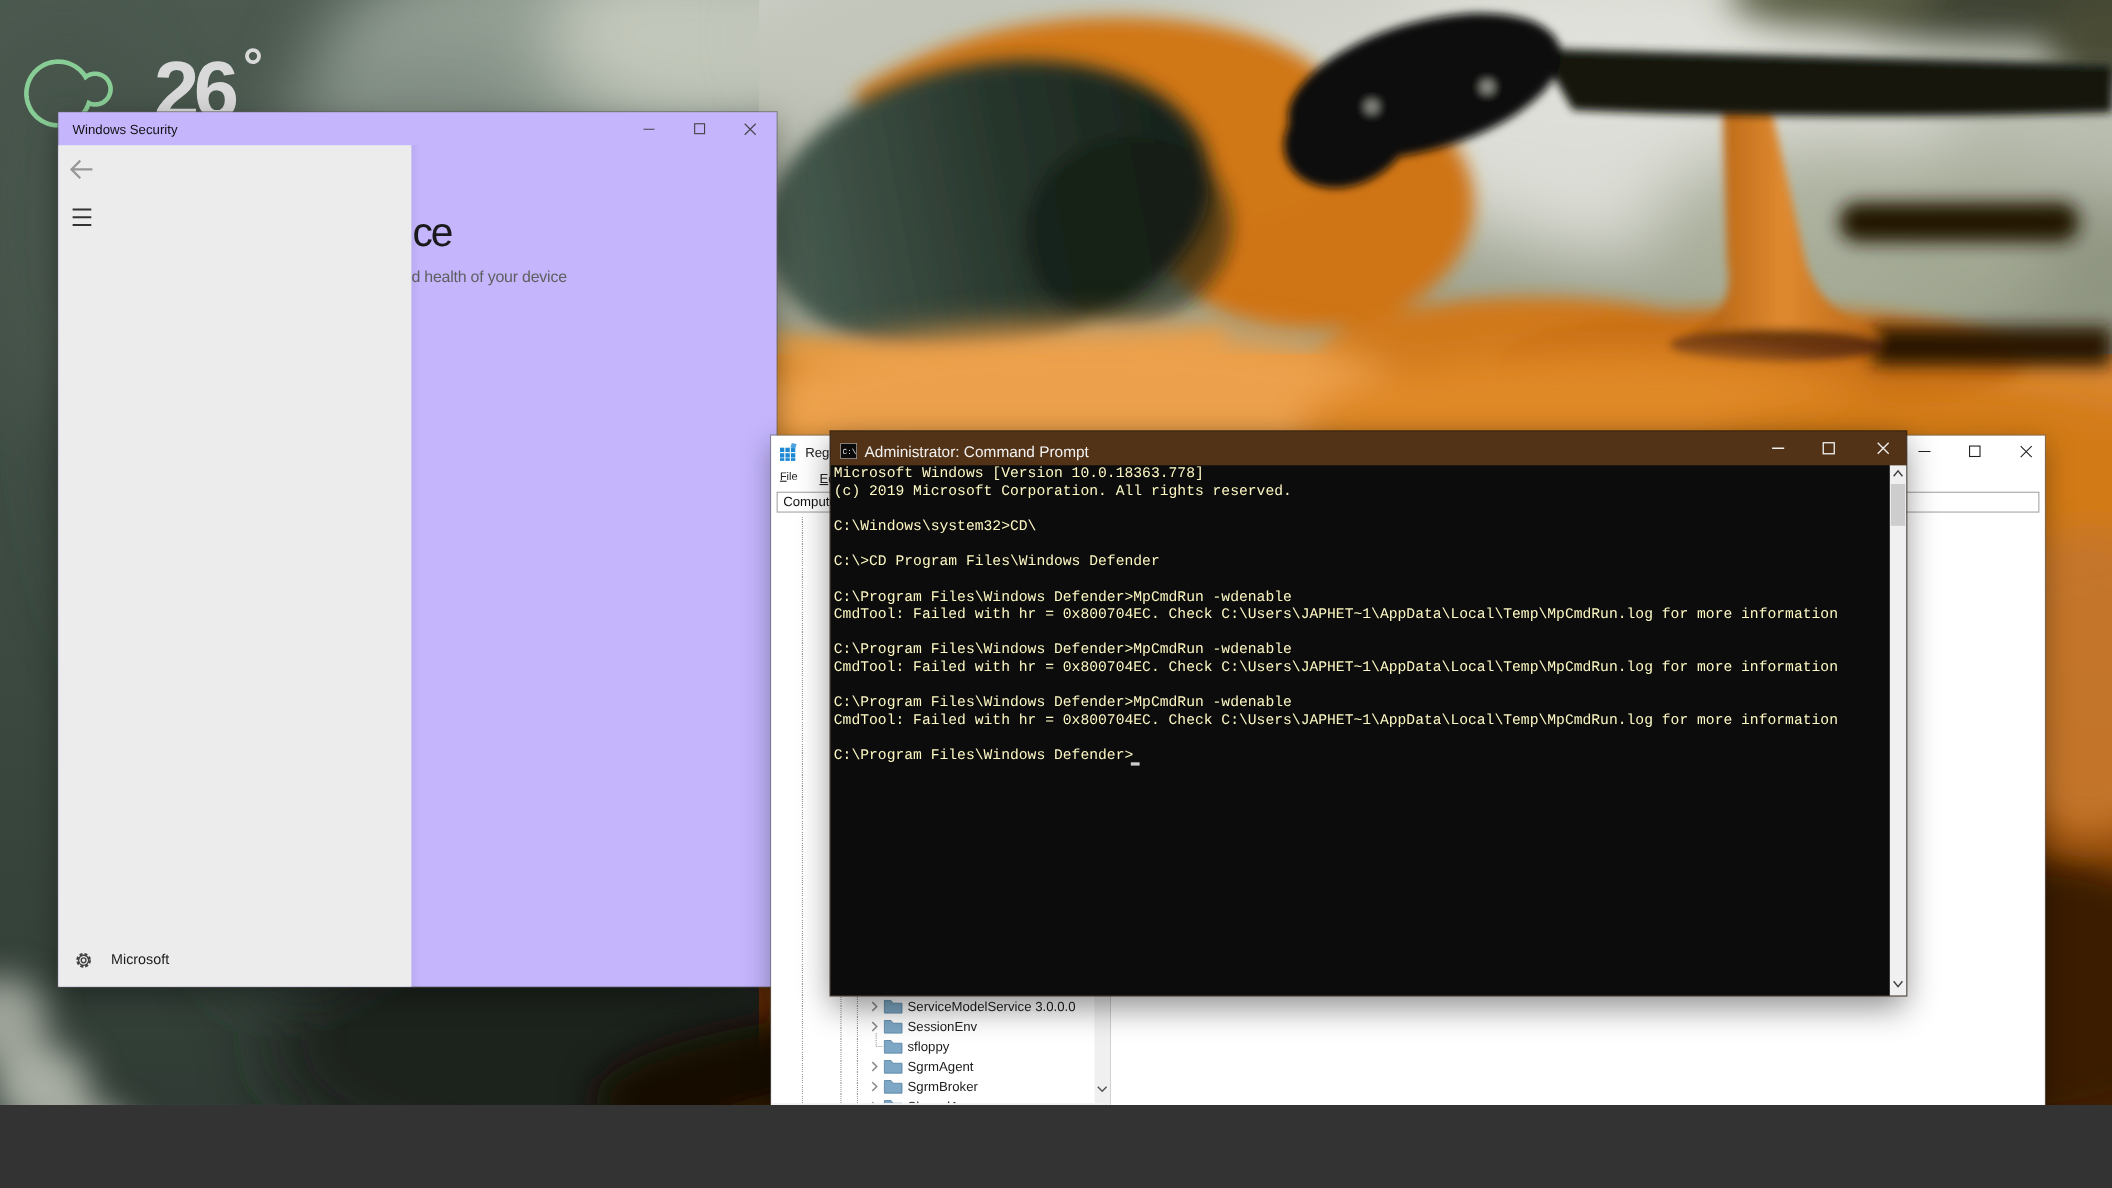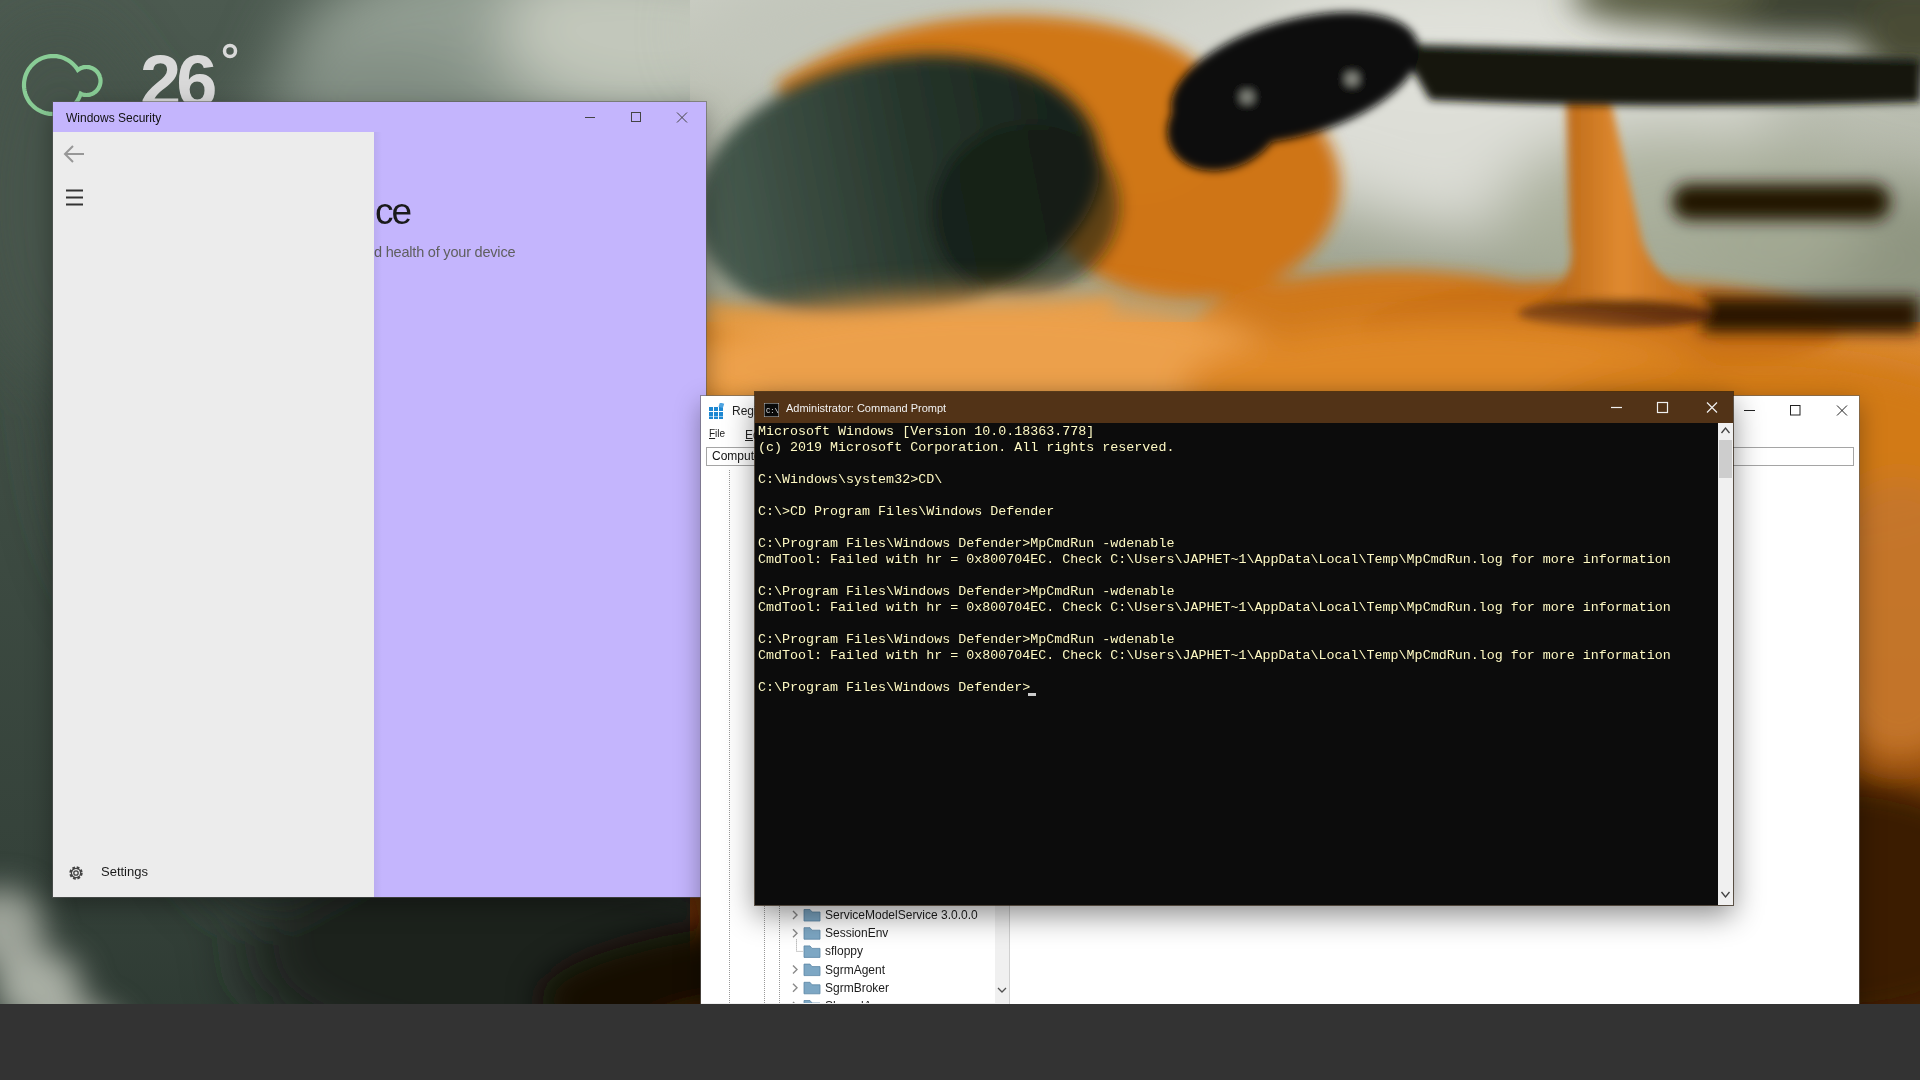--- a/index.html
+++ b/index.html
@@ -351,21 +351,21 @@
 
   <svg class="abs" style="left:12px;top:86px" width="20" height="20">
     <path d="M1,2.5 H18 M1,9.5 H18 M1,16.5 H18" stroke="#333" stroke-width="1.8"></path>
   </svg>
 
   <svg class="abs" style="left:15px;top:763px" width="16" height="16" viewBox="0 0 16 16">
     <circle cx="8" cy="8" r="5.4" fill="none" stroke="#444" stroke-width="2.6" stroke-dasharray="2.6,1.65"></circle>
     <circle cx="8" cy="8" r="4.6" fill="none" stroke="#444" stroke-width="1.2"></circle>
     <circle cx="8" cy="8" r="2.2" fill="none" stroke="#444" stroke-width="1.3"></circle>
   </svg>
-  <div class="abs" style="left:48px;top:762px;font-size:13px;color:#1a1a1a">Settings</div>
+  <div class="abs" style="left:48px;top:762px;font-size:13px;color:#1a1a1a">Microsoft</div>
 </div>
 
 <div class="abs" id="reg" style="left:701px;top:396px;width:1158px;height:621px;background:#fff;box-shadow:0 0 0 1px rgba(100,100,100,.6),0 8px 24px rgba(0,0,0,.35);overflow:hidden">
 
   <svg class="abs" style="left:8px;top:7px" width="16" height="16" viewBox="0 0 16 16">
     <g fill="#1e88d2">
       <rect x="0" y="4" width="4" height="4"></rect>
           <rect x="5" y="4" width="4" height="4"></rect>
       <rect x="0" y="9" width="4" height="4"></rect>
           <rect x="5" y="9" width="4" height="4"></rect>
@@ -447,21 +447,21 @@
       </svg>
 </div>
 
 <div class="abs" id="cmd" style="left:755px;top:392px;width:978px;height:513px;background:#0c0c0c;box-shadow:0 0 0 1px rgba(40,25,10,.7),0 10px 28px rgba(0,0,0,.45)">
 
   <div class="abs" style="left:0;top:0;width:978px;height:31px;background:#523317"></div>
   <svg class="abs" style="left:9px;top:11px" width="15" height="14">
     <rect x="0" y="0" width="15" height="14" rx="1" fill="#0a0a0a" stroke="#c8c8c8" stroke-width="1"></rect>
     <text x="2" y="10" font-size="7" fill="#eee" font-family="Liberation Mono, monospace">C:\</text>
   </svg>
-  <div class="abs" style="left:31px;top:10px;font-size:11px;color:#f2f2f2">Administrator: Command Prompt</div>
+  <div class="abs" style="left:31px;top:10px;font-size:14px;color:#f2f2f2">Administrator: Command Prompt</div>
   <svg class="abs" style="left:840px;top:0" width="138" height="31">
     <line x1="16" y1="15.5" x2="27" y2="15.5" stroke="#f0f0f0" stroke-width="1.2"></line>
     <rect x="62.5" y="10.5" width="10" height="10" fill="none" stroke="#f0f0f0" stroke-width="1.2"></rect>
     <path d="M112,10.5 L122,20.5 M122,10.5 L112,20.5" stroke="#f0f0f0" stroke-width="1.2"></path>
   </svg>
 
   <pre style="position:absolute;left:3px;top:32px;font-family:'Liberation Mono',monospace;font-size:13.35px;line-height:16px;color:#fef9c3">Microsoft Windows [Version 10.0.18363.778]
 (c) 2019 Microsoft Corporation. All rights reserved.
 
 C:\Windows\system32&gt;CD\

